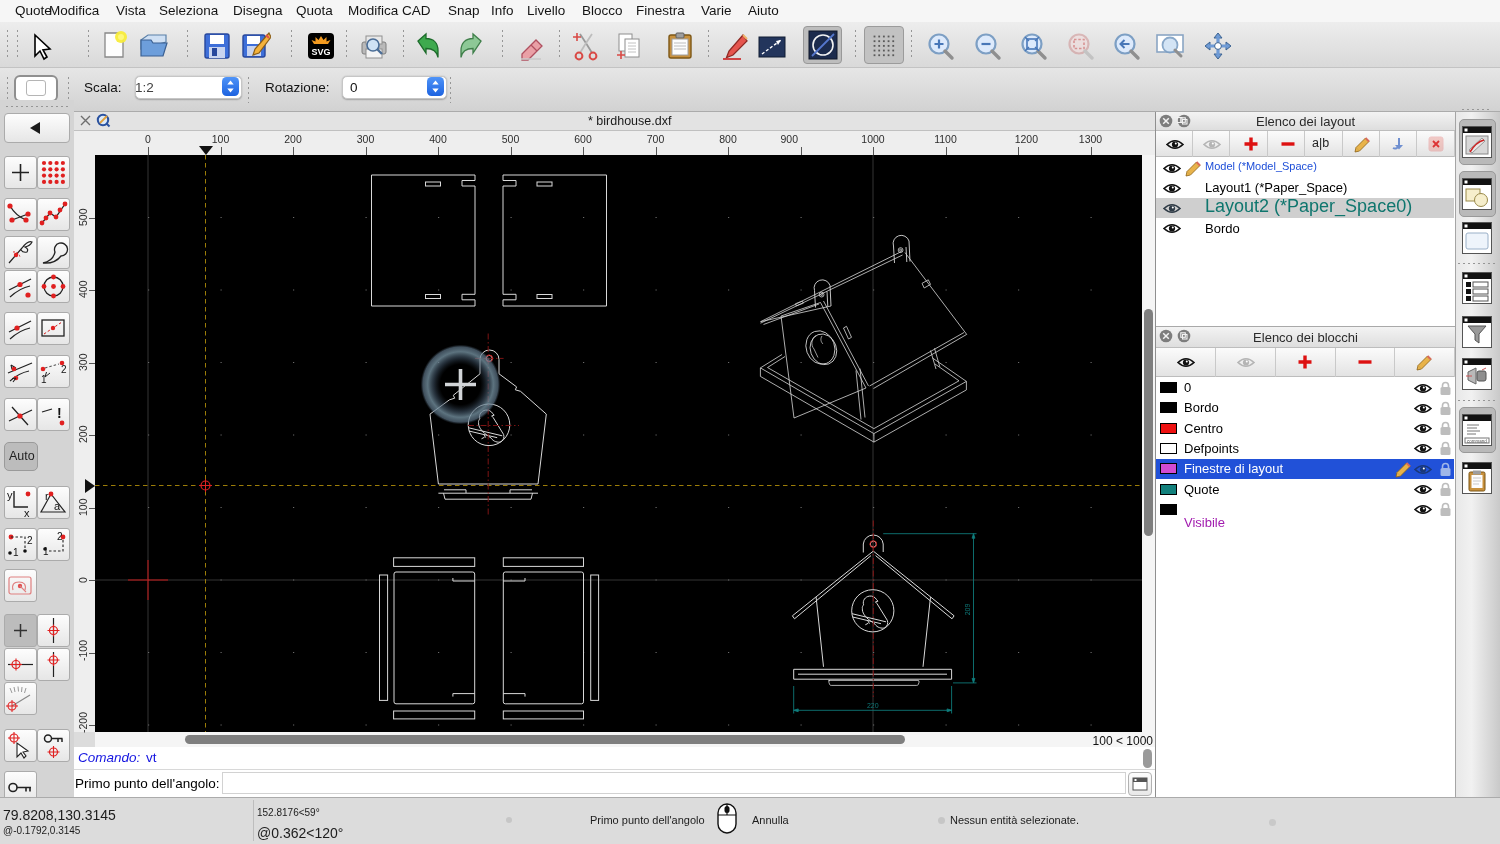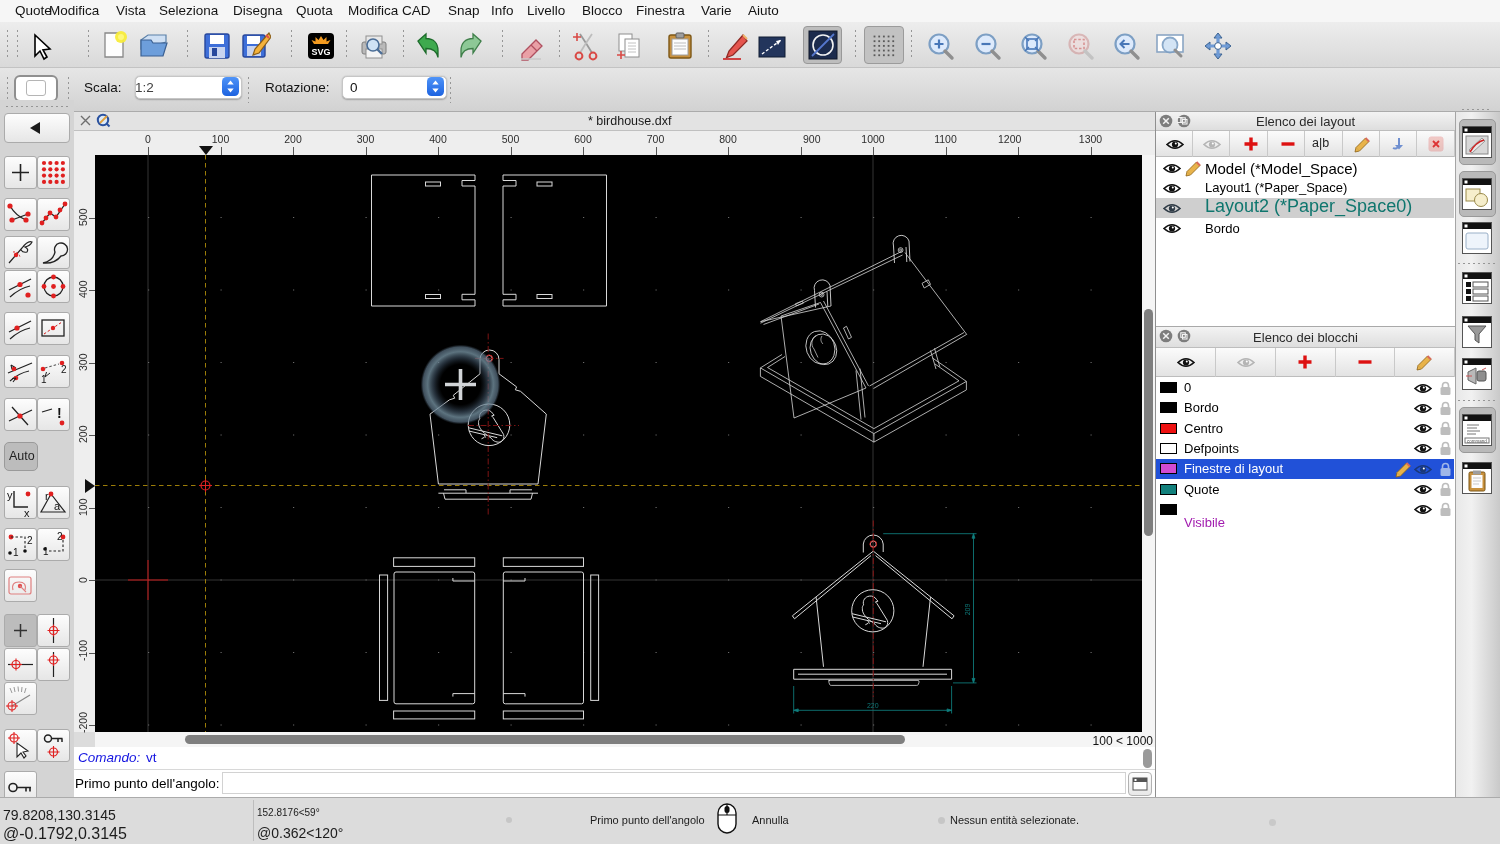--- a/index.html
+++ b/index.html
@@ -240,27 +240,27 @@
 <span class="ab" style="left:418.0px;top:133px;width:40px;text-align:center;font-size:10.5px;color:#2e2e2e">400</span>
 <div class="ab" style="left:438.0px;top:147px;width:1px;height:8px;background:#555"></div>
 <span class="ab" style="left:490.5px;top:133px;width:40px;text-align:center;font-size:10.5px;color:#2e2e2e">500</span>
 <div class="ab" style="left:510.5px;top:147px;width:1px;height:8px;background:#555"></div>
 <span class="ab" style="left:563.0px;top:133px;width:40px;text-align:center;font-size:10.5px;color:#2e2e2e">600</span>
 <div class="ab" style="left:583.0px;top:147px;width:1px;height:8px;background:#555"></div>
 <span class="ab" style="left:635.5px;top:133px;width:40px;text-align:center;font-size:10.5px;color:#2e2e2e">700</span>
 <div class="ab" style="left:655.5px;top:147px;width:1px;height:8px;background:#555"></div>
 <span class="ab" style="left:708.0px;top:133px;width:40px;text-align:center;font-size:10.5px;color:#2e2e2e">800</span>
 <div class="ab" style="left:728.0px;top:147px;width:1px;height:8px;background:#555"></div>
-<span class="ab" style="left:780.5px;top:133px;width:40px;text-align:right;font-size:10.5px;color:#2e2e2e">900</span>
+<span class="ab" style="left:780.5px;top:133px;width:40px;text-align:left;font-size:10.5px;color:#2e2e2e">900</span>
 <div class="ab" style="left:800.5px;top:147px;width:1px;height:8px;background:#555"></div>
 <span class="ab" style="left:853.0px;top:133px;width:40px;text-align:center;font-size:10.5px;color:#2e2e2e">1000</span>
 <div class="ab" style="left:873.0px;top:147px;width:1px;height:8px;background:#555"></div>
 <span class="ab" style="left:925.5px;top:133px;width:40px;text-align:center;font-size:10.5px;color:#2e2e2e">1100</span>
 <div class="ab" style="left:945.5px;top:147px;width:1px;height:8px;background:#555"></div>
-<span class="ab" style="left:998.0px;top:133px;width:40px;text-align:left;font-size:10.5px;color:#2e2e2e">1200</span>
+<span class="ab" style="left:998.0px;top:133px;width:40px;text-align:right;font-size:10.5px;color:#2e2e2e">1200</span>
 <div class="ab" style="left:1018.0px;top:147px;width:1px;height:8px;background:#555"></div>
 <span class="ab" style="left:1070.5px;top:133px;width:40px;text-align:center;font-size:10.5px;color:#2e2e2e">1300</span>
 <div class="ab" style="left:1090.5px;top:147px;width:1px;height:8px;background:#555"></div>
 <svg class="ab" style="left:199px;top:146px" width="14" height="9">
       <path d="M0,0 h14 l-7,9 z" fill="#111"></path>
     </svg>
 <span class="ab" style="left:75px;top:209.5px;width:16px;height:16px;font-size:10.5px;color:#2e2e2e;transform:rotate(-90deg);transform-origin:8px 8px;text-align:center;white-space:nowrap;display:block;line-height:16px;">500</span>
 <div class="ab" style="left:89px;top:217.5px;width:6px;height:1px;background:#555"></div>
 <span class="ab" style="left:75px;top:282.0px;width:16px;height:16px;font-size:10.5px;color:#2e2e2e;transform:rotate(-90deg);transform-origin:8px 8px;text-align:center;white-space:nowrap;display:block;line-height:16px;">400</span>
 <div class="ab" style="left:89px;top:290.0px;width:6px;height:1px;background:#555"></div>
@@ -696,21 +696,21 @@
 <svg class="ab" style="left:1163px;top:161.5px" width="18.0" height="13.0" viewBox="0 0 18 13">
       <path d="M1,6.5 Q9,-1 17,6.5 Q9,14 1,6.5 z" fill="none" stroke="#111" stroke-width="1.6"></path>
       <circle cx="9" cy="6.5" r="3.1" fill="#111"></circle>
       <circle cx="9.8" cy="5.6" r="1" fill="#fff"></circle>
     </svg>
 <svg class="ab" style="left:1185px;top:160.5px" width="16" height="16" viewBox="0 0 16 16">
       <path d="M11.5,1 L15,4.5 L5.5,14 L1,15 L2,10.5 Z" fill="#e8b34a" stroke="#8a6014" stroke-width="0.8"></path>
       <path d="M11.5,1 L15,4.5" stroke="#d86a5a" stroke-width="2"></path>
       <path d="M2,10.5 L5.5,14" stroke="#caa24a" stroke-width="0.8"></path>
     </svg>
-<span class="ab" style="left:1205px;top:160.0px;font-size:15px;color:#000000">Model (*Model_Space)</span>
+<span class="ab" style="left:1205px;top:160.0px;font-size:11px;color:#1d4ed8">Model (*Model_Space)</span>
 <svg class="ab" style="left:1163px;top:181.8px" width="18.0" height="13.0" viewBox="0 0 18 13">
       <path d="M1,6.5 Q9,-1 17,6.5 Q9,14 1,6.5 z" fill="none" stroke="#111" stroke-width="1.6"></path>
       <circle cx="9" cy="6.5" r="3.1" fill="#111"></circle>
       <circle cx="9.8" cy="5.6" r="1" fill="#fff"></circle>
     </svg>
 <span class="ab" style="left:1205px;top:180.3px;font-size:13px;color:#000">Layout1 (*Paper_Space)</span>
 <div class="ab" style="left:1156px;top:198.1px;width:298px;height:20.3px;background:#cfcfcf;"></div>
 <svg class="ab" style="left:1163px;top:202.10000000000002px" width="18.0" height="13.0" viewBox="0 0 18 13">
       <path d="M1,6.5 Q9,-1 17,6.5 Q9,14 1,6.5 z" fill="none" stroke="#2f3b46" stroke-width="1.6"></path>
       <circle cx="9" cy="6.5" r="3.1" fill="#2f3b46"></circle>
@@ -928,21 +928,21 @@
 <span class="ab" style="left:75px;top:776px;font-size:13.5px;color:#000">Primo punto dell'angolo:</span>
 <div class="ab" style="left:222px;top:772px;width:904px;height:22px;background:#fff;border:1px solid #d2d2d2;box-sizing:border-box;"></div>
 <div class="ab" style="left:1128px;top:772px;width:24px;height:24px;background:linear-gradient(#fdfdfd,#e8e8e8);border:1px solid #b2b2b2;border-radius:4px;box-sizing:border-box;"></div>
 <svg class="ab" style="left:1132px;top:777px" width="16" height="14">
       <rect x="1" y="1" width="14" height="12" fill="#fff" stroke="#555"></rect>
       <rect x="1" y="1" width="14" height="4" fill="#555"></rect>
       <rect x="2.5" y="2" width="2" height="2" fill="#fff"></rect>
     </svg>
 <div class="ab" style="left:0;top:797px;width:1500px;height:47px;background:#dcdcdc;border-top:1px solid #ababab;box-sizing:border-box;"></div>
 <span class="st" style="left:3px;top:807px;font-size:14px;color:#1c1c1c">79.8208,130.3145</span>
-<span class="st" style="left:3px;top:825px;font-size:16px;color:#1c1c1c">@-0.1792,0.3145</span>
+<span class="st" style="left:3px;top:825px;font-size:10px;color:#1c1c1c">@-0.1792,0.3145</span>
 <div class="ab" style="left:253px;top:800px;width:1px;height:41px;background:#bdbdbd;"></div>
 <span class="st" style="left:257px;top:807px;font-size:10px;color:#1c1c1c">152.8176&lt;59°</span>
 <span class="st" style="left:257px;top:825px;font-size:14px;color:#1c1c1c">@0.362&lt;120°</span>
 <div class="ab" style="left:506px;top:817px;width:6px;height:6px;background:#c6c6c6;border-radius:3px;"></div>
 <span class="st" style="left:590px;top:814px;font-size:11px;color:#1c1c1c">Primo punto dell'angolo</span>
 <svg class="ab" style="left:716px;top:802px" width="22" height="33" viewBox="0 0 22 33">
       <rect x="2" y="2" width="18" height="29" rx="9" fill="#fff" stroke="#111" stroke-width="1.4"></rect>
       <path d="M2,13 h18 M11,2 v11" stroke="#111" stroke-width="1.2"></path>
       <rect x="8.5" y="4" width="5" height="7" rx="2.5" fill="#111"></rect>
     </svg>

